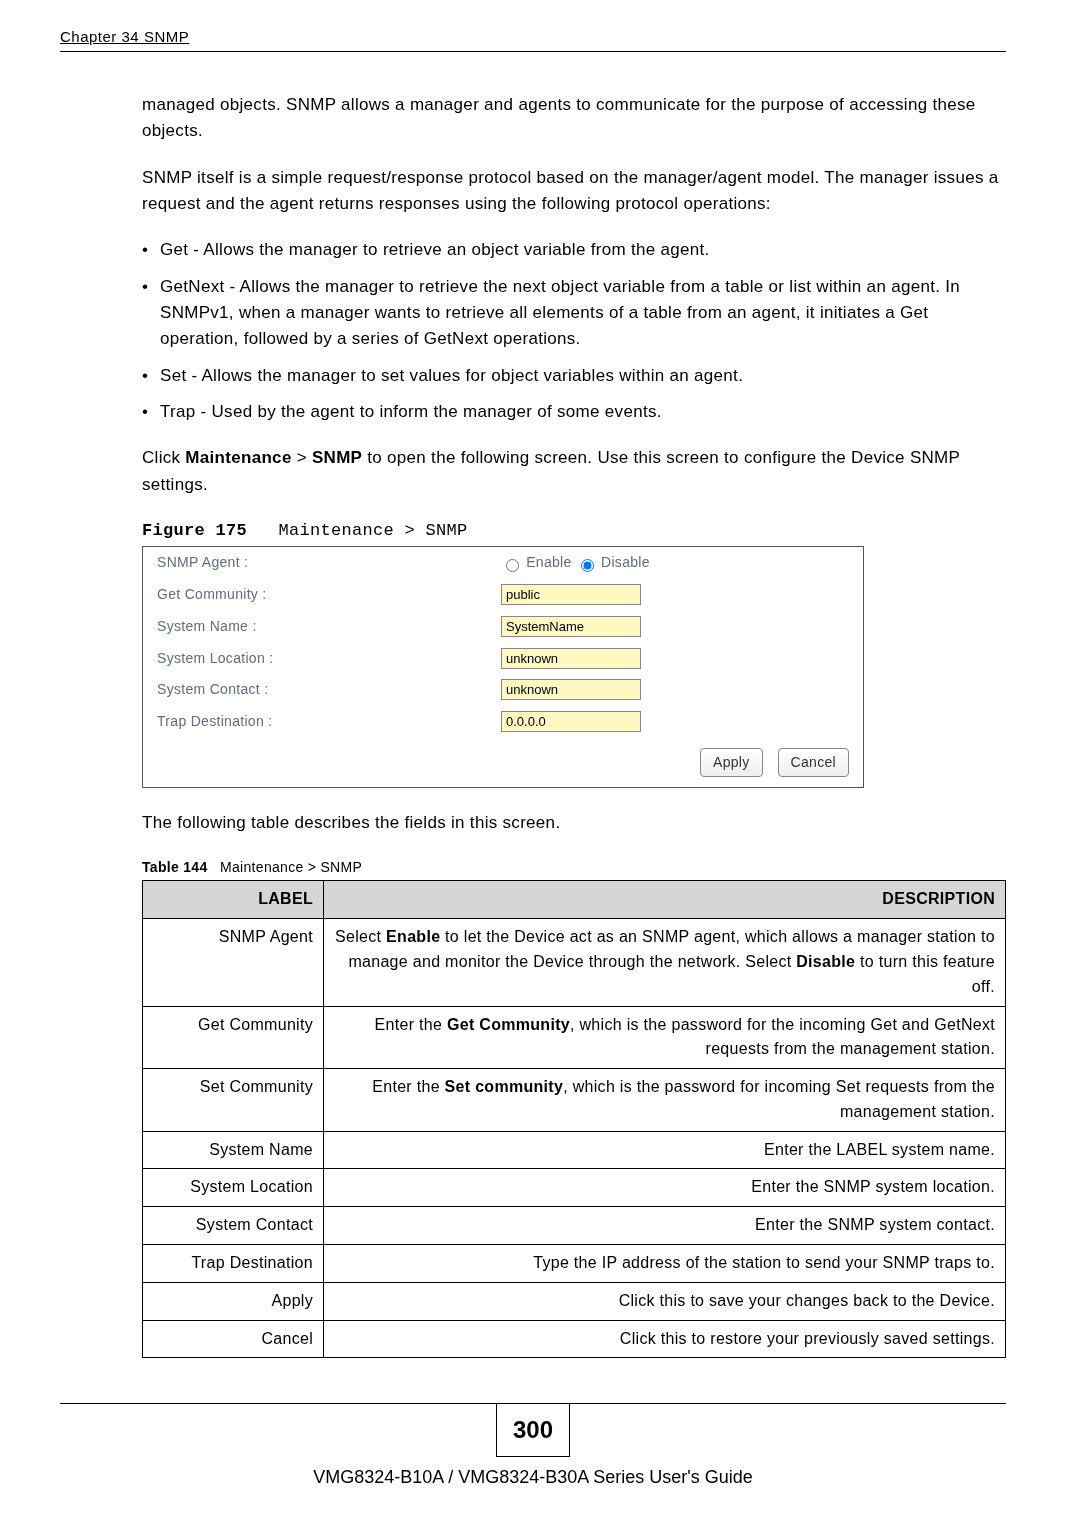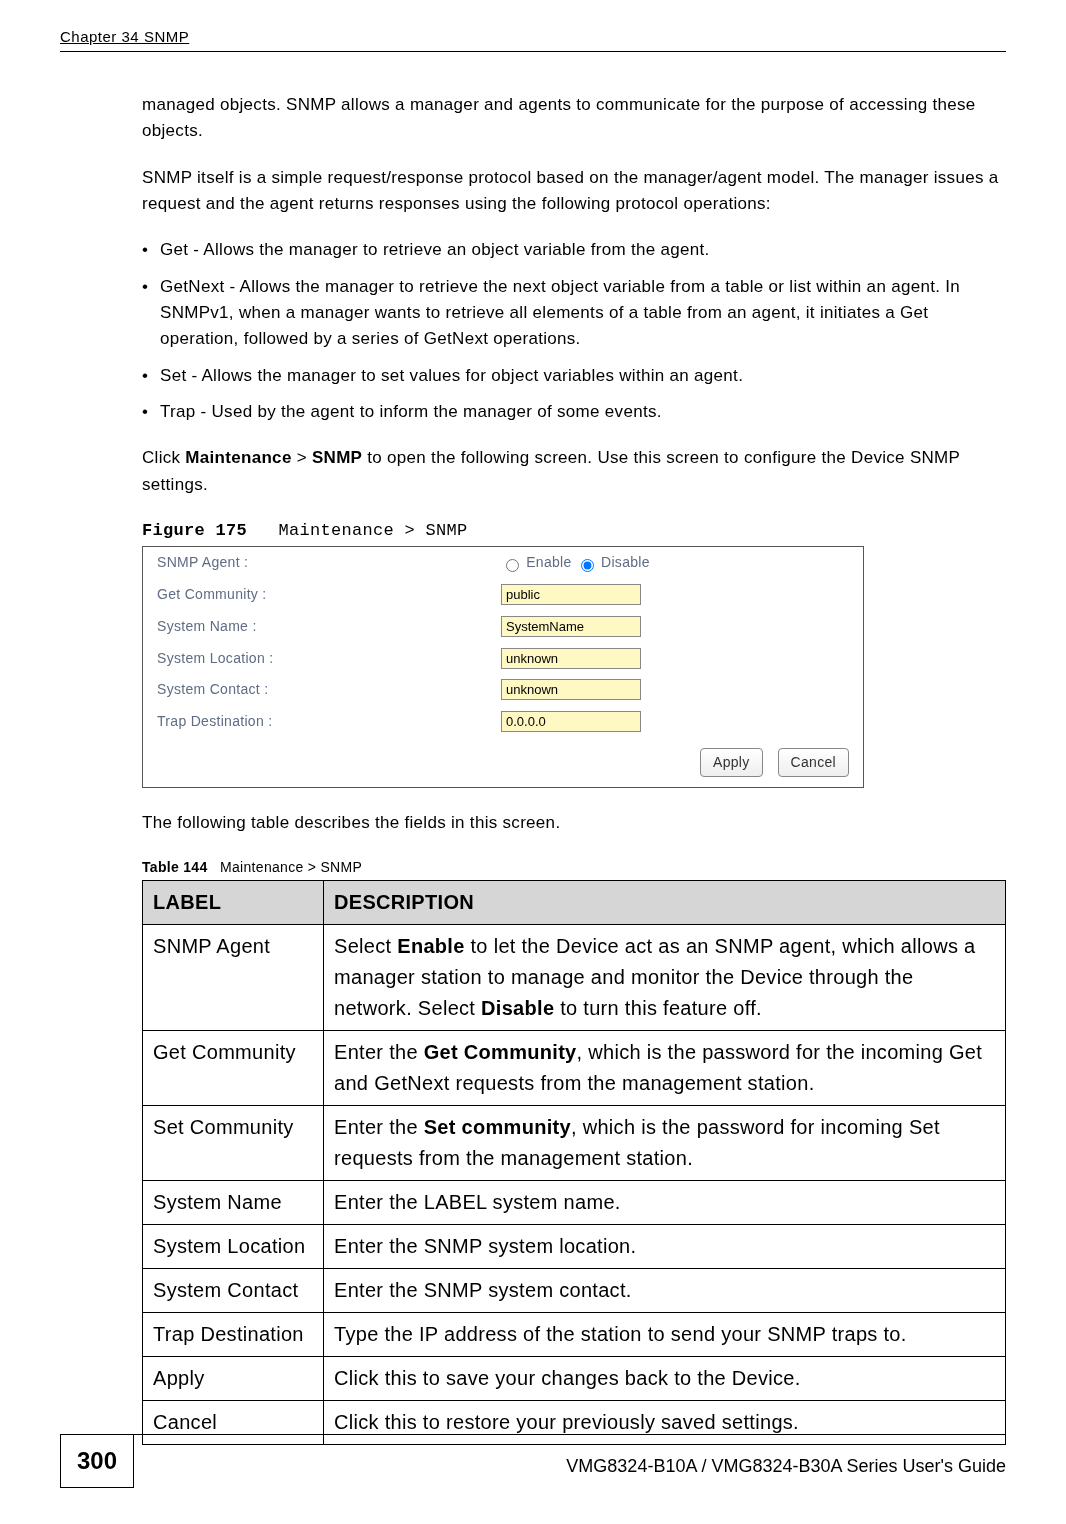--- a/index.html
+++ b/index.html
@@ -19,25 +19,25 @@
   .snmp-form table{width:100%;border-collapse:collapse;}
   .snmp-form td{padding:5px 10px 5px 14px;font-size:14px;color:#5f6c84;}
   .snmp-form td.lbl{width:320px;}
   .snmp-form input[type=text]{width:130px;font-size:13px;padding:2px 4px;border:1px solid #888;background:#fef9c3;}
   .snmp-form .radio{vertical-align:middle;}
   .snmp-form .btn-row{text-align:right;padding:10px 14px 10px 14px;}
   .snmp-form .btn{display:inline-block;border:1px solid #888;border-radius:4px;padding:3px 12px;font-size:14px;color:#333;background:linear-gradient(#fff,#eee);margin-left:10px;}
   .tbl-cap{font-weight:bold;margin-top:12px;margin-bottom:0;font-size:14px;}
   .tbl-cap .thin{font-weight:normal;}
   table.desc{border-collapse:collapse;width:100%;margin-top:2px;}
-  table.desc th, table.desc td{border:1px solid #000;padding:6px 10px;text-align:left;vertical-align:top;font-size:20px;}
+  table.desc th, table.desc td{border:1px solid #000;padding:6px 10px;text-align:right;vertical-align:top;font-size:16px;}
   table.desc th{background:#d6d6d6;font-weight:bold;}
   table.desc td.lbl{width:160px;}
   .footer{position:absolute;bottom:36px;left:0;right:0;}
-  .footer-line{border-top:1.5px solid #000;margin:0 60px;display:flex;align-items:center;padding-top:0;}
+  .footer-line{border-top:1.5px solid #000;margin:0 60px;display:flex;align-items:center;padding-top:0;flex-direction:column;}
   .page-num-box{border:1.5px solid #000;border-top:none;width:72px;height:52px;display:flex;align-items:center;justify-content:center;font-weight:bold;font-size:24px;}
   .footer-text{flex:1;text-align:right;font-size:18px;padding-top:10px;}
 </style>
 </head>
 <body>
 
 <div class="page">
   <div class="header">
     <div class="header-text">Chapter 34 SNMP</div>
   </div>

